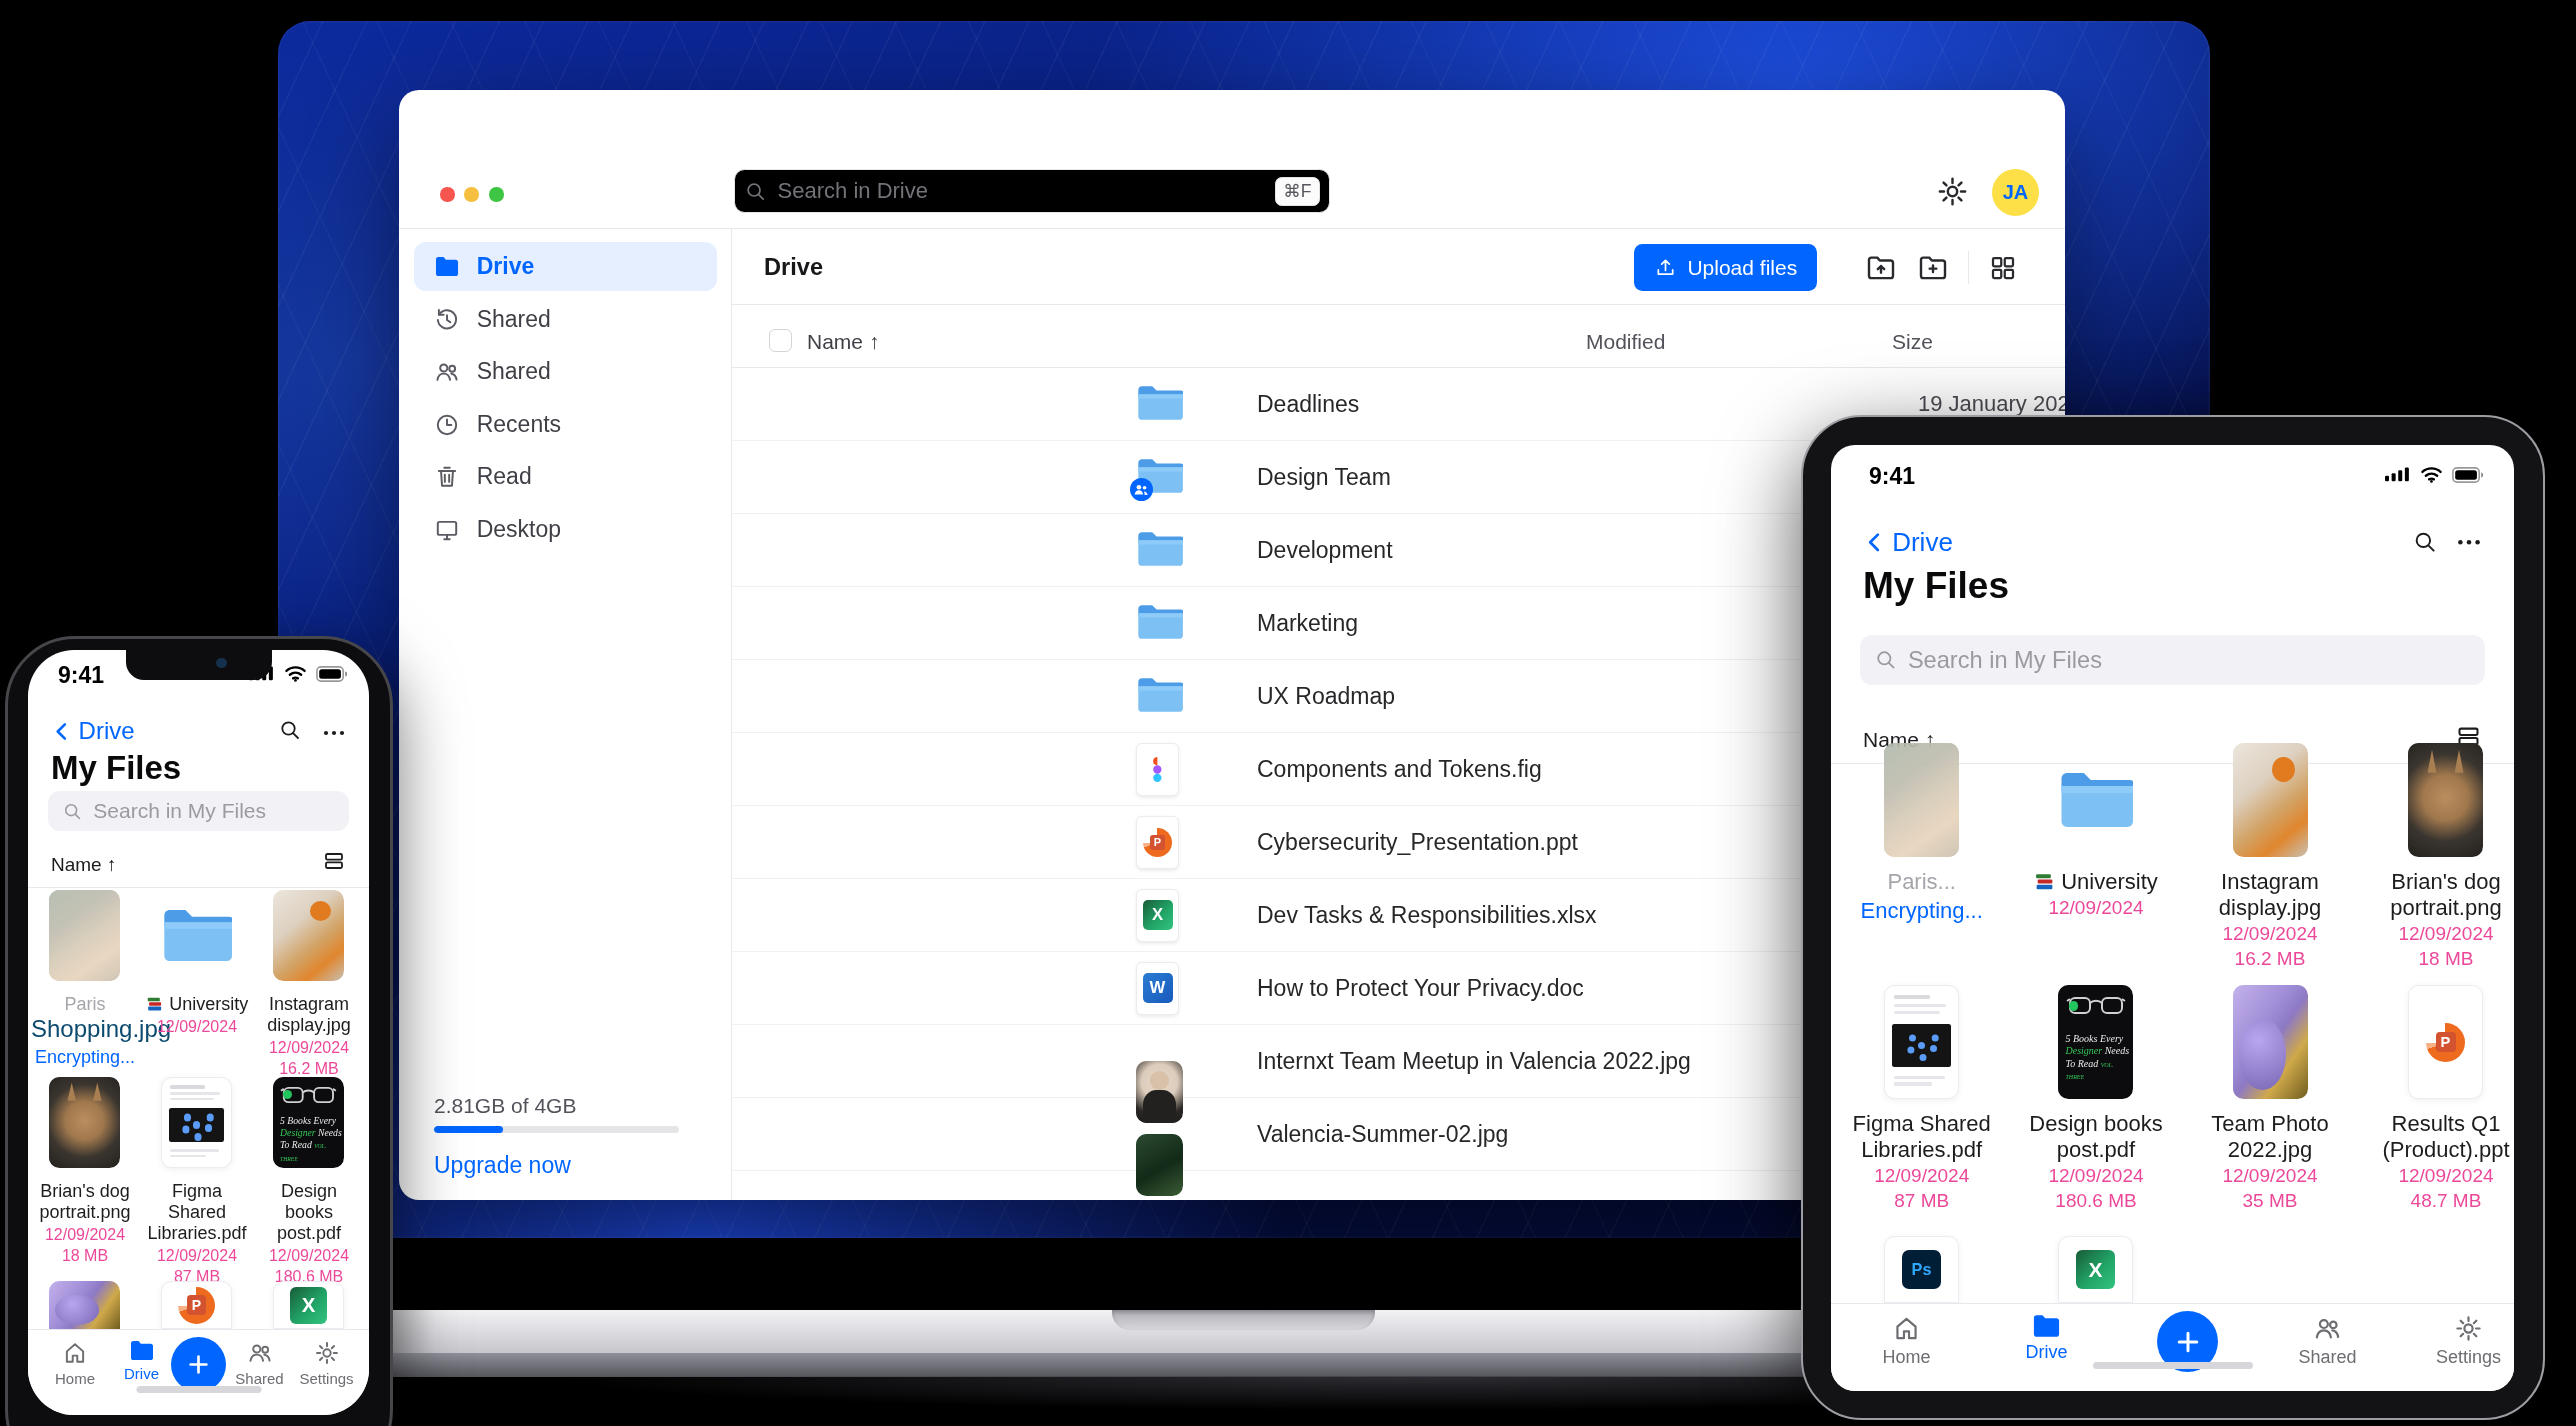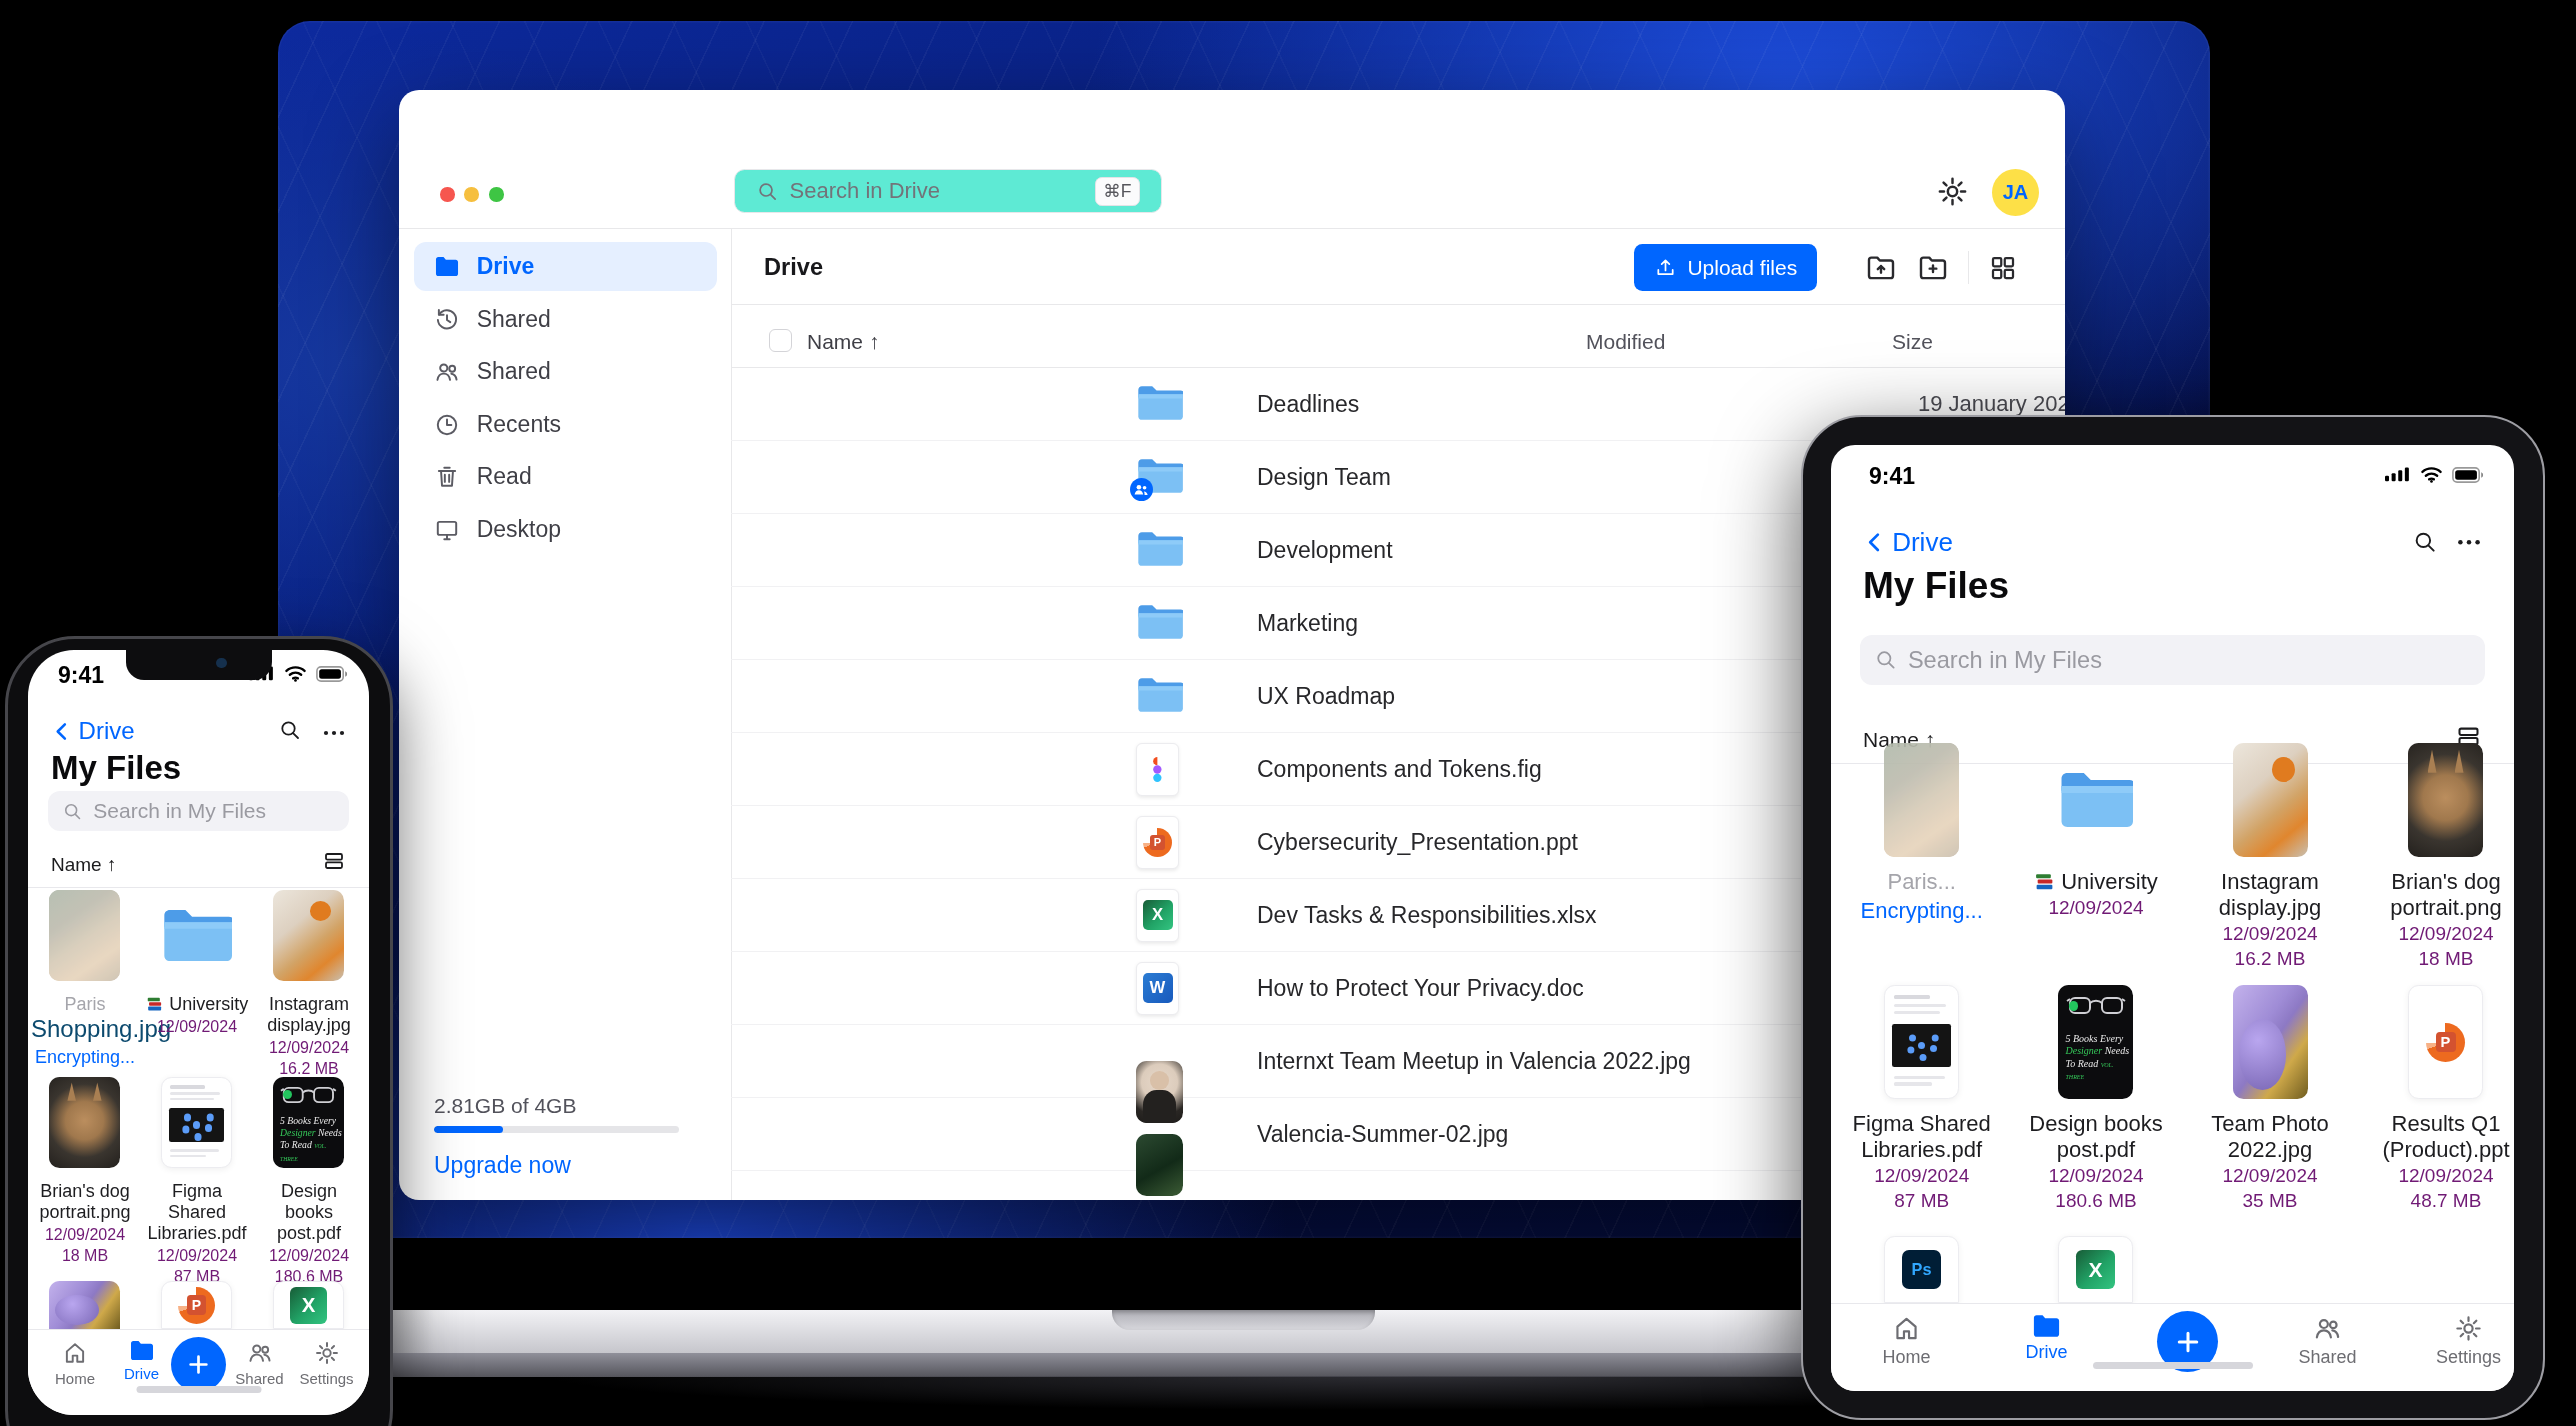--- a/index.html
+++ b/index.html
@@ -27,22 +27,22 @@
     background:linear-gradient(#aeaeb5,#d7d7dc);box-shadow:inset 0 2.3px 4.6px rgba(0,0,0,.25);}
   .base-lip{left:324px;top:1353px;width:2190px;height:24px;border-radius:0 0 21px 21px;
     background:linear-gradient(#90909a,#55555c);}
   .base-shadow{left:259px;top:1376px;width:2320px;height:46px;
     background:radial-gradient(50% 100% at 50% 0%, rgba(60,60,68,.75), rgba(0,0,0,0) 75%);}
 
   .mac-window{left:399px;top:90px;width:1666px;height:1110px;background:#fff;border-radius:20px;
     overflow:hidden;box-shadow:0 30px 91px rgba(0,0,0,.45);}
   .dot{width:14.5px;height:14.5px;border-radius:50%;top:97px;}
   .logo{left:35px;top:181px;font-size:20.5px;font-weight:700;letter-spacing:6px;color:#09090b;}
-  .win-search{left:335px;top:79px;width:428px;height:44px;border-radius:10.6px;background:#5eead4;
-    border:0.8px solid #e7e7ea;display:flex;align-items:center;padding:0 21px;color:#737379;font-size:22px;}
+  .win-search{left:335px;top:79px;width:596px;height:44px;border-radius:10.6px;background:#000000;
+    border:0.8px solid #e7e7ea;display:flex;align-items:center;padding:0 9px;color:#737379;font-size:22px;}
   .kbd{margin-left:auto;background:#fbfbfc;border:0.8px solid #e3e3e7;border-radius:6.8px;
     padding:3px 7.6px;font-size:17.5px;color:#56565c;}
   .hdiv{height:0.8px;background:#e8e8ea;}
   .vdiv{width:0.8px;background:#e8e8ea;}
   .side-item{left:15px;width:303px;height:49px;border-radius:12px;display:flex;align-items:center;
     gap:16.7px;padding:0 20px;font-size:23px;color:#3f3f46;}
   .side-item.active{background:#e5efff;color:#0066ff;font-weight:600;}
   .page-title{font-size:23.6px;font-weight:600;color:#18181b;}
   .upload-btn{left:1235px;top:154px;width:183px;height:47px;border-radius:8.4px;background:#0066ff;color:#fff;
     display:flex;align-items:center;justify-content:center;gap:10.6px;font-size:21px;font-weight:500;}
@@ -55,21 +55,21 @@
   .lt-row .md{position:absolute;left:1187px;font-size:22px;color:#4b4b52;white-space:nowrap;}
   .lt-ic{position:absolute;left:405px;}
   .card-ic{width:43px;height:53px;background:#fff;border:0.8px solid #ececef;border-radius:6px;
     box-shadow:0 1.5px 3.8px rgba(0,0,0,.08);display:flex;align-items:center;justify-content:center;}
   .storage-txt{left:35px;top:1004px;font-size:21px;color:#52525b;}
   .storage-bar{left:35px;top:1036px;width:245px;height:6.8px;border-radius:3.8px;background:#e5e5e8;overflow:hidden;}
   .storage-fill{height:100%;background:#0066ff;border-radius:3.8px;}
   .upgrade{left:35px;top:1062px;font-size:23px;color:#0066ff;font-weight:500;}
 
   
-  .meta-gray{color:#701a75;}
+  .meta-gray{color:#ec4899;}
   .enc{color:#0066ff;}
   .fab{border-radius:50%;background:#0066ff;display:flex;align-items:center;justify-content:center;}
   .navlab{font-size:16px;color:#6d6d72;text-align:center;}
   .navlab.active{color:#0066ff;}
   .homebar{background:#d6d6db;border-radius:4.6px;}
   .gcap{position:absolute;text-align:center;line-height:1.18;}
 
   
   .ph-frame{left:4.6px;top:636px;width:388px;height:844px;border-radius:70px;background:#0d0d0f;
     border:3px solid #46464b;box-shadow:0 23px 68px rgba(0,0,0,.6);}

